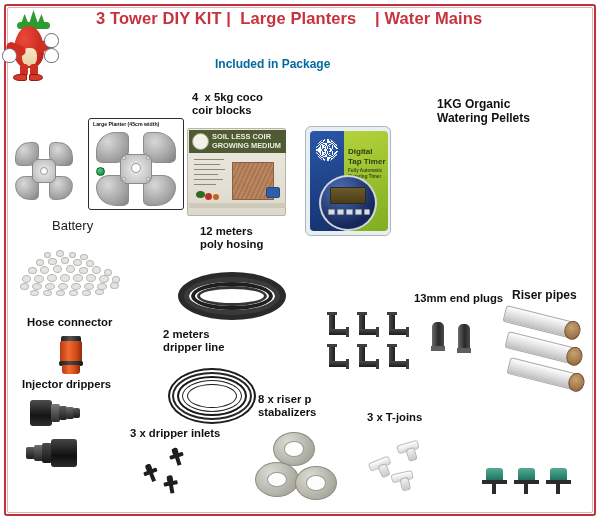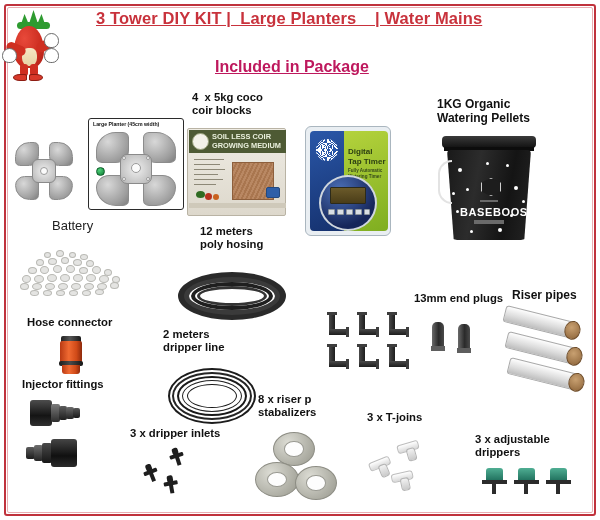--- a/index.html
+++ b/index.html
@@ -5,21 +5,21 @@
   html,body{margin:0;padding:0;background:#ffffff;}
   body{width:600px;height:520px;overflow:hidden;font-family:"Liberation Sans",sans-serif;}
   #page{position:relative;width:600px;height:520px;box-sizing:border-box;background:#fff;}
   .frame{position:absolute;left:4px;top:4px;width:592px;height:512px;box-sizing:border-box;
          border:2px solid #c0323c;border-radius:3px;}
   .frame-inner{position:absolute;left:7px;top:7px;width:586px;height:506px;box-sizing:border-box;
          border:1px solid #e8aeb2;border-radius:2px;}
 
   .t{position:absolute;white-space:pre;line-height:1.15;color:#000;}
   .title{font-weight:bold;font-size:16.5px;color:#c8323c;letter-spacing:0.1px;}
-  .subhead{font-weight:bold;font-size:16px;color:#be185d;text-decoration:underline;}
+  .subhead{font-weight:bold;font-size:12px;color:#0369a1;}
   .lbl{font-weight:bold;font-size:11.3px;color:#111;}
   .lbl-reg{font-weight:normal;font-size:13px;color:#222;}
   .lbl-lg{font-weight:bold;font-size:12px;color:#111;}
   .tiny{font-weight:bold;font-size:5.2px;color:#111;}
   .organic-word{font-weight:bold;font-size:13px;color:#8aab2e;letter-spacing:1.2px;}
 
   .art{position:absolute;}
 
   
   .masc-body{position:absolute;left:14px;top:26px;width:30px;height:42px;
@@ -125,21 +125,21 @@
   .leafvein{position:absolute;background:rgba(255,255,255,.55);}
 </style>
 </head>
 <body>
 
 <div id="page">
 
   <div class="frame"></div>
   <div class="frame-inner"></div>
 
-  <div class="t title" style="left:96px;top:9px;text-decoration:underline;">3 Tower DIY KIT |  Large Planters    | Water Mains</div>
+  <div class="t title" style="left:96px;top:9px;">3 Tower DIY KIT |  Large Planters    | Water Mains</div>
   <div class="t subhead" style="left:215px;top:58px;">Included in Package</div>
 
   <div class="art" style="left:0;top:0;width:86px;height:95px;">
     <div class="masc-leaf" style="left:20px;top:14px;width:10px;height:13px;clip-path:polygon(0 100%,45% 0,100% 100%);"></div>
     <div class="masc-leaf" style="left:28px;top:10px;width:11px;height:17px;clip-path:polygon(0 100%,50% 0,100% 100%);"></div>
     <div class="masc-leaf" style="left:36px;top:14px;width:10px;height:13px;clip-path:polygon(0 100%,55% 0,100% 100%);"></div>
     <div class="masc-leaf" style="left:17px;top:22px;width:33px;height:7px;border-radius:4px;"></div>
     <div class="masc-body"></div>
     <div class="masc-belly"></div>
     <div class="masc-arm" style="left:6px;top:44px;transform:rotate(22deg);"></div>
@@ -215,43 +215,20 @@
       <div class="tp-btn" style="left:7px;top:32px;width:7px;height:6px;"></div>
       <div class="tp-btn" style="left:16px;top:32px;width:7px;height:6px;"></div>
       <div class="tp-btn" style="left:25px;top:32px;width:7px;height:6px;"></div>
       <div class="tp-btn" style="left:34px;top:32px;width:7px;height:6px;"></div>
       <div class="tp-btn" style="left:43px;top:32px;width:6px;height:6px;"></div>
     </div>
   </div>
 
   <div class="t lbl-lg" style="left:437px;top:98px;">1KG Organic
 Watering Pellets</div>
-  <div class="art" style="left:436px;top:136px;width:106px;height:108px;">
-    <div class="bk-rim" style="left:6px;top:0;width:94px;height:12px;"></div>
-    <div class="bk-rim2" style="left:8px;top:11px;width:90px;height:4px;"></div>
-    <div class="bk-body" style="left:11px;top:14px;width:84px;height:90px;
-         clip-path:polygon(0 0,100% 0,92% 100%,8% 100%);"></div>
-    <div class="bk-handle" style="left:2px;top:24px;width:12px;height:40px;"></div>
-    <div class="bk-badge" style="left:45px;top:42px;width:18px;height:16px;
-         clip-path:polygon(50% 0,100% 27%,100% 73%,50% 100%,0 73%,0 27%);background:#1d1d1d;"></div>
-    <div class="bk-word" style="left:24px;top:70px;font-size:11px;">BASEBOOST</div>
-    <div class="bk-sub" style="left:38px;top:84px;width:30px;height:4px;"></div>
-    <div class="bk-sub" style="left:44px;top:64px;width:18px;height:2px;"></div>
-    <div class="bk-dot" style="left:22px;top:32px;width:4px;height:4px;"></div>
-    <div class="bk-dot" style="left:70px;top:28px;width:3px;height:3px;"></div>
-    <div class="bk-dot" style="left:30px;top:52px;width:3px;height:3px;"></div>
-    <div class="bk-dot" style="left:78px;top:50px;width:4px;height:4px;"></div>
-    <div class="bk-dot" style="left:20px;top:74px;width:3px;height:3px;"></div>
-    <div class="bk-dot" style="left:74px;top:78px;width:3px;height:3px;"></div>
-    <div class="bk-dot" style="left:34px;top:94px;width:3px;height:3px;"></div>
-    <div class="bk-dot" style="left:62px;top:92px;width:4px;height:4px;"></div>
-    <div class="bk-dot" style="left:50px;top:26px;width:3px;height:3px;"></div>
-    <div class="bk-dot" style="left:86px;top:64px;width:3px;height:3px;"></div>
-    <div class="bk-dot" style="left:16px;top:56px;width:3px;height:3px;"></div>
-  </div>
 
   <div class="t lbl-reg" style="left:52px;top:219px;">Battery</div>
   <div class="art" style="left:14px;top:246px;width:118px;height:54px;">
     <div class="perl-dot" style="left:30px;top:6px;width:7px;height:6px;"></div>
     <div class="perl-dot" style="left:42px;top:4px;width:8px;height:7px;"></div>
     <div class="perl-dot" style="left:55px;top:6px;width:7px;height:6px;"></div>
     <div class="perl-dot" style="left:66px;top:8px;width:8px;height:6px;"></div>
     <div class="perl-dot" style="left:22px;top:13px;width:8px;height:7px;"></div>
     <div class="perl-dot" style="left:34px;top:12px;width:9px;height:7px;"></div>
     <div class="perl-dot" style="left:47px;top:11px;width:8px;height:7px;"></div>
@@ -385,21 +362,21 @@
         <div class="stab-hole"></div>
       </div>
     <div class="stab" style="left:0;top:30px;width:44px;height:35px;">
         <div class="stab-hole"></div>
       </div>
     <div class="stab" style="left:40px;top:34px;width:42px;height:34px;">
         <div class="stab-hole"></div>
       </div>
   </div>
 
-  <div class="t lbl" style="left:22px;top:378px;">Injector fittings</div>
+  <div class="t lbl" style="left:22px;top:378px;">Injector drippers</div>
   <div class="art" style="left:30px;top:396px;width:80px;height:50px;">
     <div class="inj-seg" style="left:0;top:4px;width:22px;height:26px;background:linear-gradient(#4d4d4d,#141414 60%,#303030);border-radius:3px;"></div>
     <div class="inj-seg" style="left:21px;top:8px;width:9px;height:18px;background:linear-gradient(#7a7a7a,#2e2e2e);"></div>
     <div class="inj-seg" style="left:29px;top:10px;width:8px;height:14px;background:linear-gradient(#5c5c5c,#1f1f1f);"></div>
     <div class="inj-seg" style="left:36px;top:11px;width:8px;height:12px;background:linear-gradient(#6b6b6b,#242424);"></div>
     <div class="inj-seg" style="left:43px;top:12px;width:7px;height:10px;background:linear-gradient(#565656,#1a1a1a);"></div>
   </div>
   <div class="art" style="left:26px;top:437px;width:80px;height:46px;">
     <div class="inj-seg" style="left:0;top:10px;width:9px;height:12px;background:linear-gradient(#5c5c5c,#1d1d1d);"></div>
     <div class="inj-seg" style="left:8px;top:8px;width:9px;height:16px;background:linear-gradient(#6e6e6e,#252525);"></div>
@@ -435,22 +412,20 @@
     <div class="art" style="left:0;top:16px;width:32px;height:26px;transform:rotate(-22deg);">
       <div class="tj-a" style="left:0;top:4px;width:22px;height:9px;"></div>
       <div class="tj-b" style="left:8px;top:10px;width:9px;height:13px;"></div>
     </div>
     <div class="art" style="left:22px;top:30px;width:32px;height:26px;transform:rotate(-12deg);">
       <div class="tj-a" style="left:0;top:4px;width:22px;height:9px;"></div>
       <div class="tj-b" style="left:8px;top:10px;width:9px;height:13px;"></div>
     </div>
   </div>
 
-  <div class="t lbl" style="left:475px;top:433px;">3 x adjustable
-drippers</div>
   <div class="art" style="left:482px;top:468px;width:96px;height:34px;">
     <div class="art" style="left:0;top:0;width:26px;height:30px;">
       <div class="ad-cap" style="left:4px;top:0;width:17px;height:13px;"></div>
       <div class="ad-base" style="left:0;top:12px;width:25px;height:4px;"></div>
       <div class="ad-stem" style="left:10px;top:15px;width:4px;height:11px;"></div>
     </div>
     <div class="art" style="left:32px;top:0;width:26px;height:30px;">
       <div class="ad-cap" style="left:4px;top:0;width:17px;height:13px;"></div>
       <div class="ad-base" style="left:0;top:12px;width:25px;height:4px;"></div>
       <div class="ad-stem" style="left:10px;top:15px;width:4px;height:11px;"></div>

